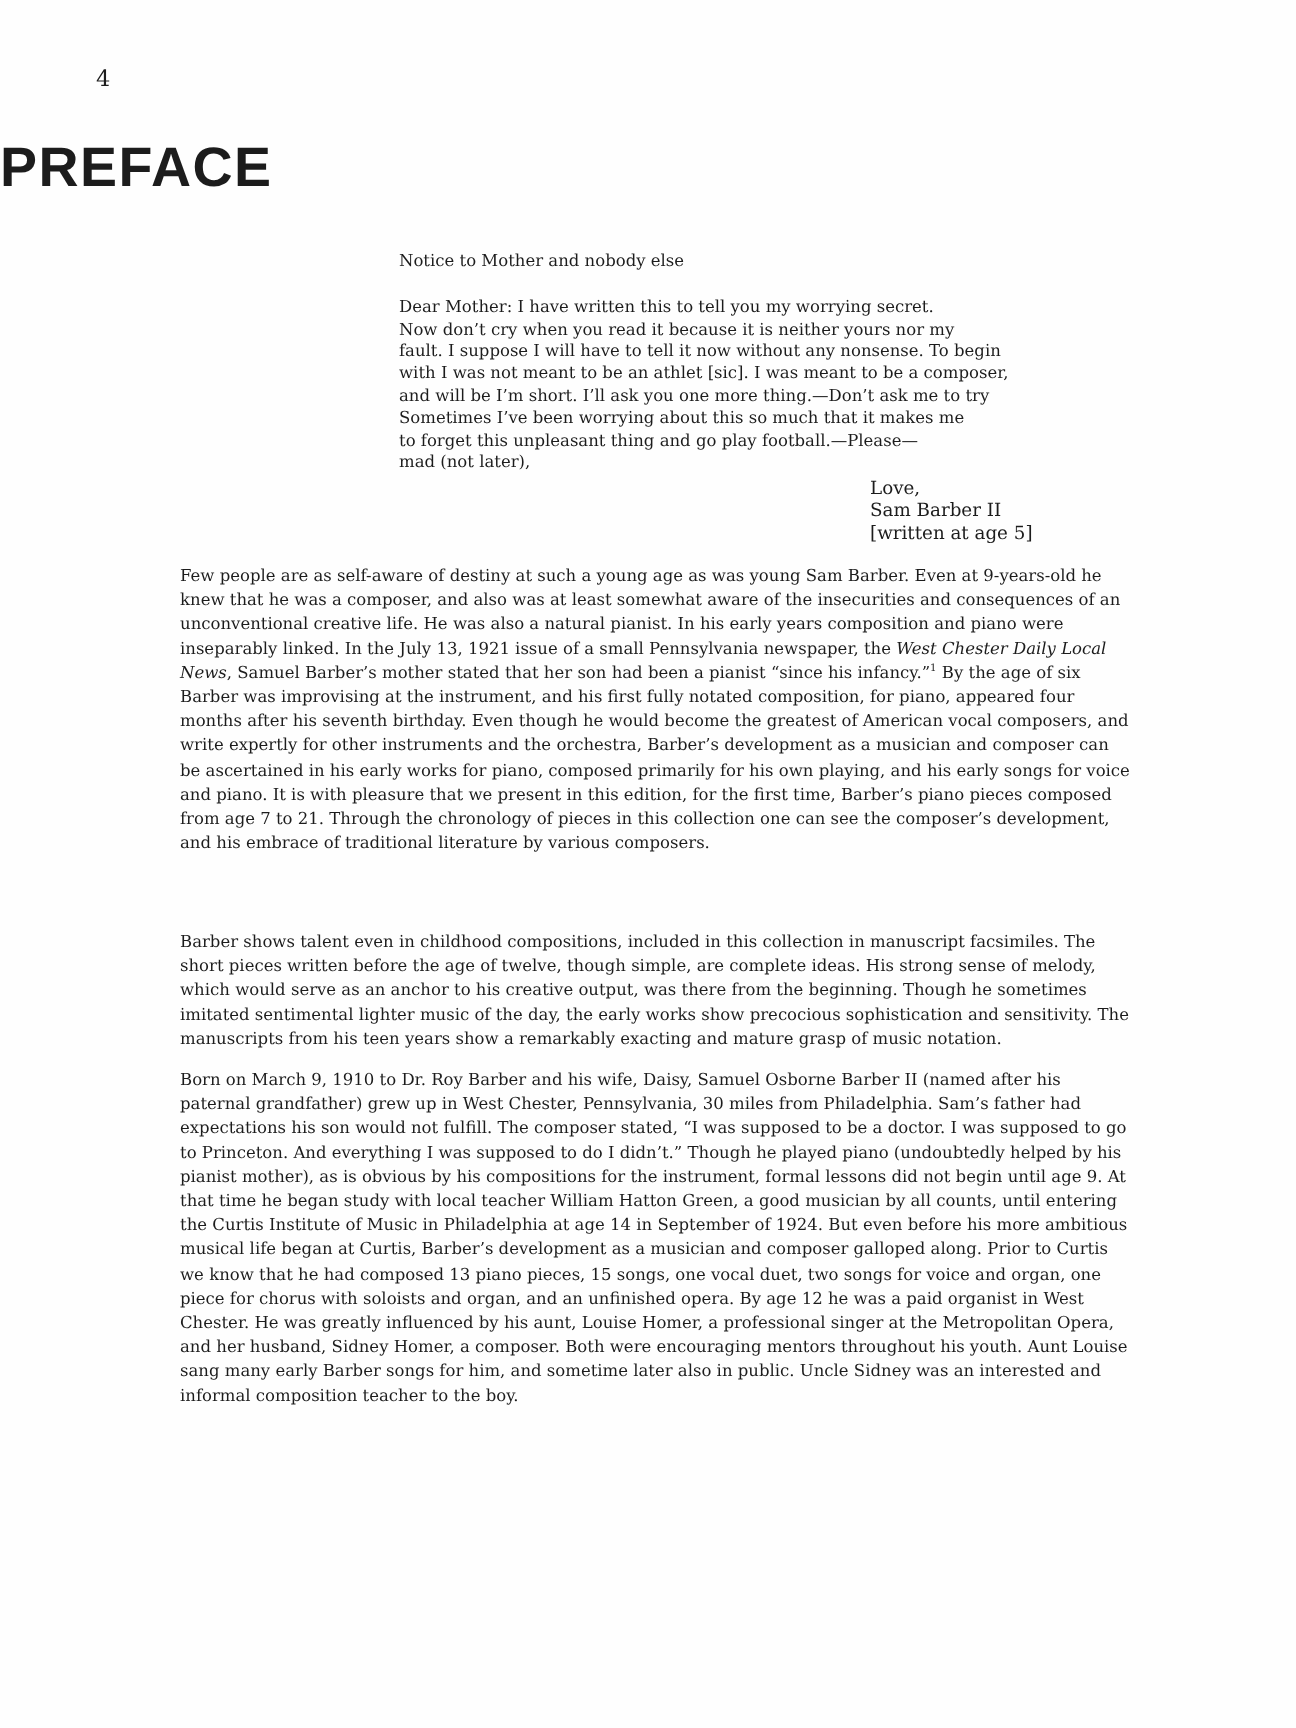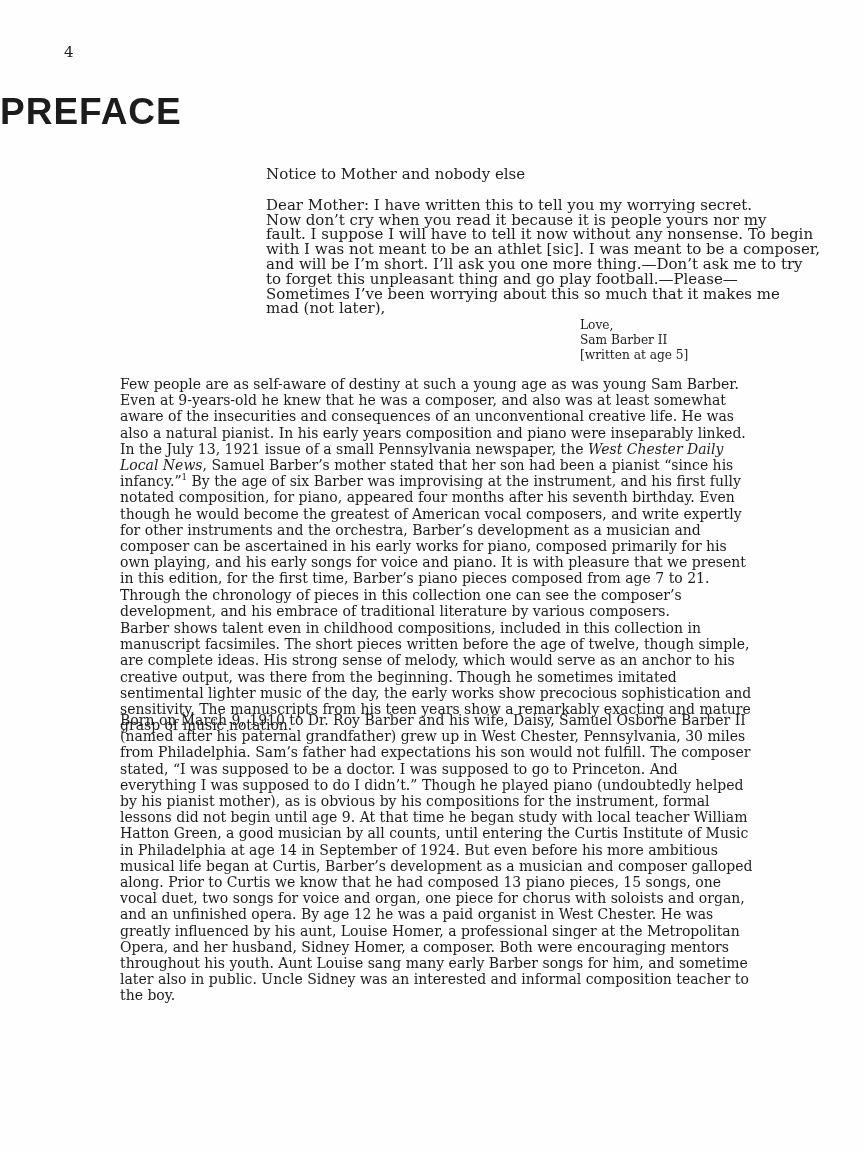--- a/index.html
+++ b/index.html
@@ -34,41 +34,41 @@
     font-weight: 700;
     font-size: 37px;
     letter-spacing: 1px;
     line-height: 40px;
   }
   .letter {
     position: absolute;
     left: 266px;
     top: 167px;
     width: 430px;
-    font-size: 15px;
+    font-size: 11px;
     line-height: 14.8px;
   }
   .letter-heading {
     margin: 0 0 16px 0;
   }
   .letter-line {
     white-space: nowrap;
   }
   .signature {
     position: absolute;
     left: 580px;
     top: 318px;
     font-size: 12.2px;
     line-height: 14.8px;
   }
   .para {
     position: absolute;
     left: 120px;
     width: 636px;
-    font-size: 14px;
+    font-size: 11px;
     line-height: 16.2px;
     text-align: left;
     margin: 0;
   }
   #para-1 { top: 376px; }
   #para-2 { top: 620px; }
   #para-3 { top: 712px; }
   .newspaper-title {
     font-style: italic;
   }
@@ -84,26 +84,26 @@
 <div class="page">
 
   <div class="page-number">4</div>
 
   <div class="title">PREFACE</div>
 
   <div class="letter">
     <div class="letter-heading">Notice to Mother and nobody else</div>
     <div class="letter-body">
       <div class="letter-line">Dear Mother: I have written this to tell you my worrying secret.</div>
-      <div class="letter-line">Now don’t cry when you read it because it is people yours nor my</div>
+      <div class="letter-line">Now don’t cry when you read it because it is neither yours nor my</div>
       <div class="letter-line">fault. I suppose I will have to tell it now without any nonsense. To begin</div>
       <div class="letter-line">with I was not meant to be an athlet [sic]. I was meant to be a composer,</div>
       <div class="letter-line">and will be I’m short. I’ll ask you one more thing.—Don’t ask me to try</div>
+      <div class="letter-line">Sometimes I’ve been worrying about this so much that it makes me</div>
       <div class="letter-line">to forget this unpleasant thing and go play football.—Please—</div>
-      <div class="letter-line">Sometimes I’ve been worrying about this so much that it makes me</div>
       <div class="letter-line">mad (not later),</div>
     </div>
   </div>
 
   <div class="signature">
     <div class="signature-line">Love,</div>
     <div class="signature-line">Sam Barber II</div>
     <div class="signature-line">[written at age 5]</div>
   </div>
 

